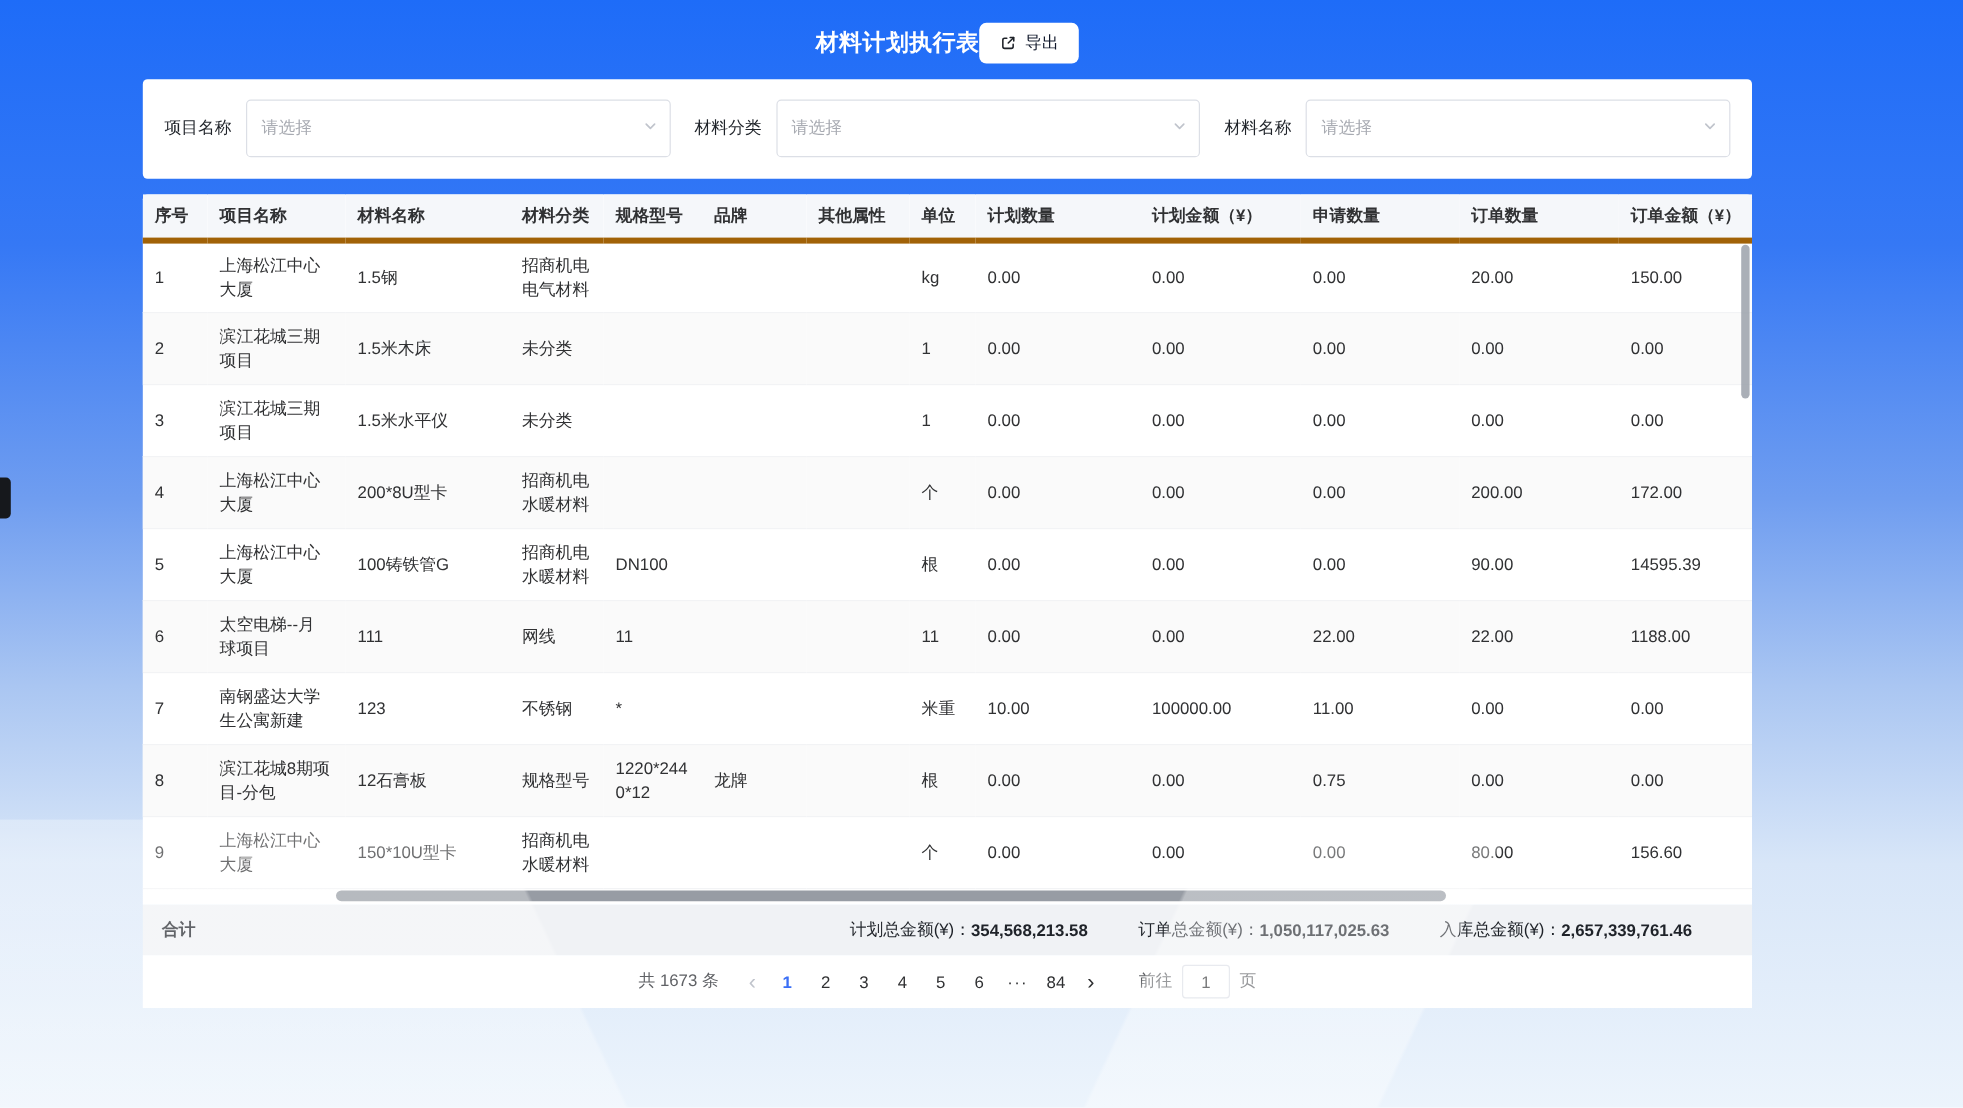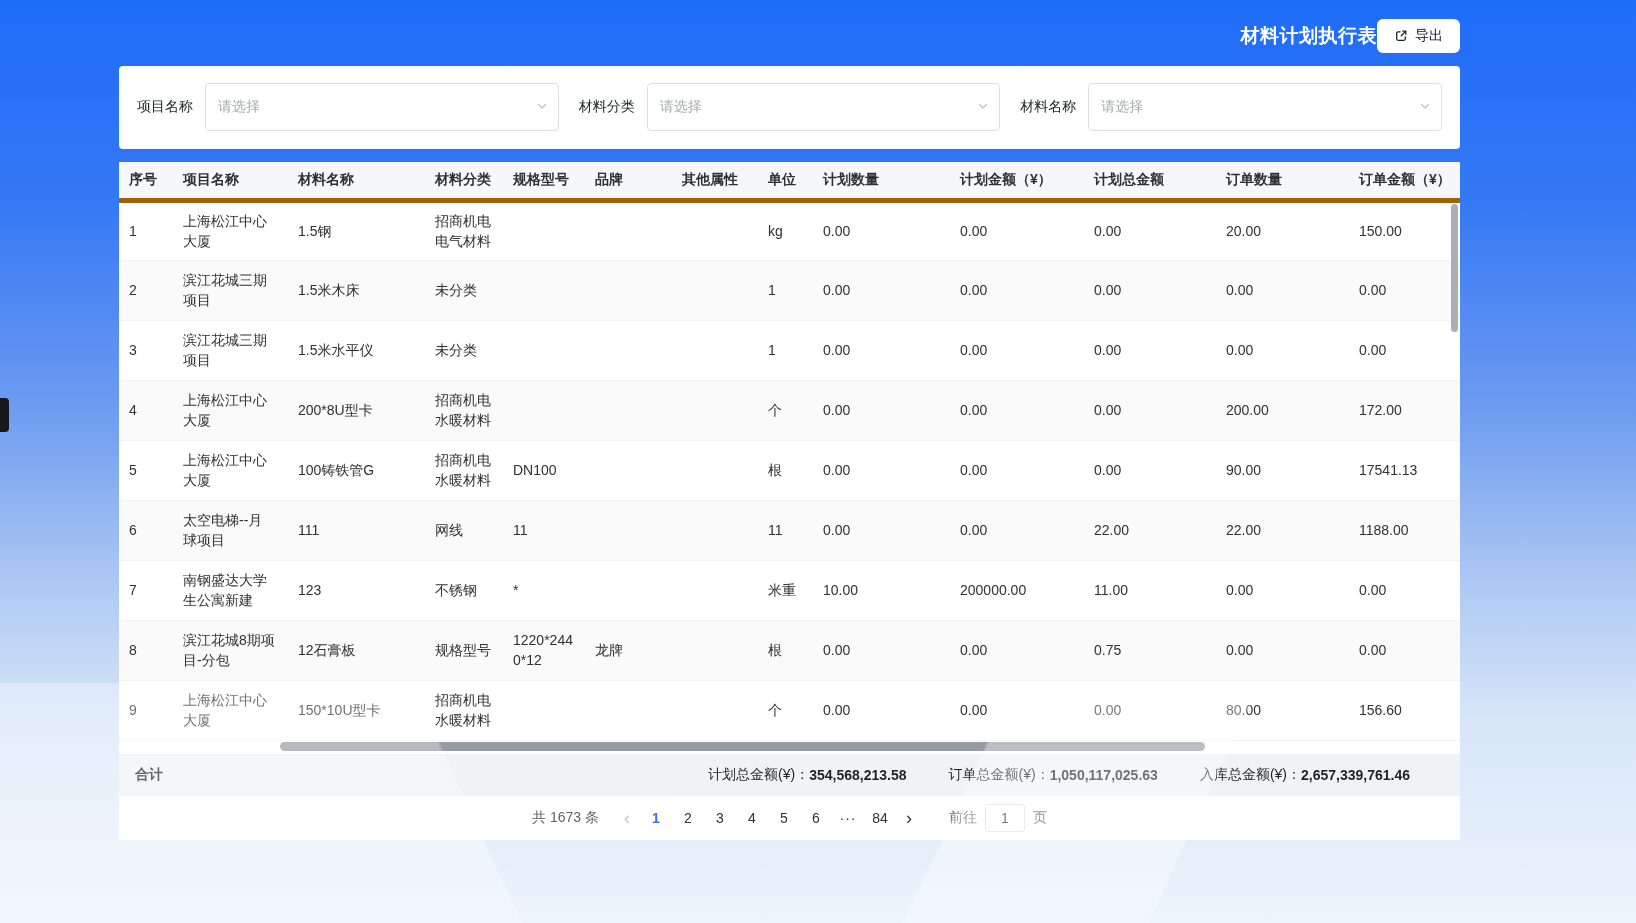--- a/index.html
+++ b/index.html
@@ -18,21 +18,21 @@
       linear-gradient(245deg, transparent 70%, rgba(255,255,255,.3) 70.2%);
     pointer-events:none;
   }
 
   .drawer-handle {
     position:absolute; left:0; top:398px; width:9px; height:34px;
     background:#16181c; border-radius:0 4px 4px 0; cursor:pointer; z-index:5;
   }
 
   .page-header {
-    display:flex; justify-content:flex-end; align-items:center;
+    display:flex; justify-content:center; align-items:center;
     padding:16px 176px 0 119px; height:56px;
   }
   .page-title { color:#fff; font-size:19px; font-weight:700; letter-spacing:.5px; }
   .export-btn {
     display:flex; align-items:center; gap:7px;
     background:#fff; border:none; border-radius:6px;
     padding:8px 17px; font-size:14px; color:#0f172a; cursor:pointer;
     font-family:inherit;
   }
   .export-btn svg { display:block; }
@@ -198,21 +198,21 @@
           <th>序号</th>
           <th>项目名称</th>
           <th>材料名称</th>
           <th>材料分类</th>
           <th>规格型号</th>
           <th>品牌</th>
           <th>其他属性</th>
           <th>单位</th>
           <th>计划数量</th>
           <th>计划金额（¥）</th>
-          <th>计划总金额</th>
+          <th>申请数量</th>
           <th>订单数量</th>
           <th>订单金额（¥）</th>
         </tr>
     </thead>
     <tbody>
         <tr>
           <td>1</td>
           <td>上海松江中心大厦</td>
           <td>1.5钢</td>
           <td>招商机电电气材料</td>
@@ -277,21 +277,21 @@
           <td>100铸铁管G</td>
           <td>招商机电水暖材料</td>
           <td>DN100</td>
           <td></td>
           <td></td>
           <td>根</td>
           <td>0.00</td>
           <td>0.00</td>
           <td>0.00</td>
           <td>90.00</td>
-          <td>17541.13</td>
+          <td>14595.39</td>
         </tr>
         <tr>
           <td>6</td>
           <td>太空电梯--月球项目</td>
           <td>111</td>
           <td>网线</td>
           <td>11</td>
           <td></td>
           <td></td>
           <td>11</td>
@@ -304,21 +304,21 @@
         <tr>
           <td>7</td>
           <td>南钢盛达大学生公寓新建</td>
           <td>123</td>
           <td>不锈钢</td>
           <td>*</td>
           <td></td>
           <td></td>
           <td>米重</td>
           <td>10.00</td>
-          <td>200000.00</td>
+          <td>100000.00</td>
           <td>11.00</td>
           <td>0.00</td>
           <td>0.00</td>
         </tr>
         <tr>
           <td>8</td>
           <td>滨江花城8期项目-分包</td>
           <td>12石膏板</td>
           <td>规格型号</td>
           <td>1220*2440*12</td>

